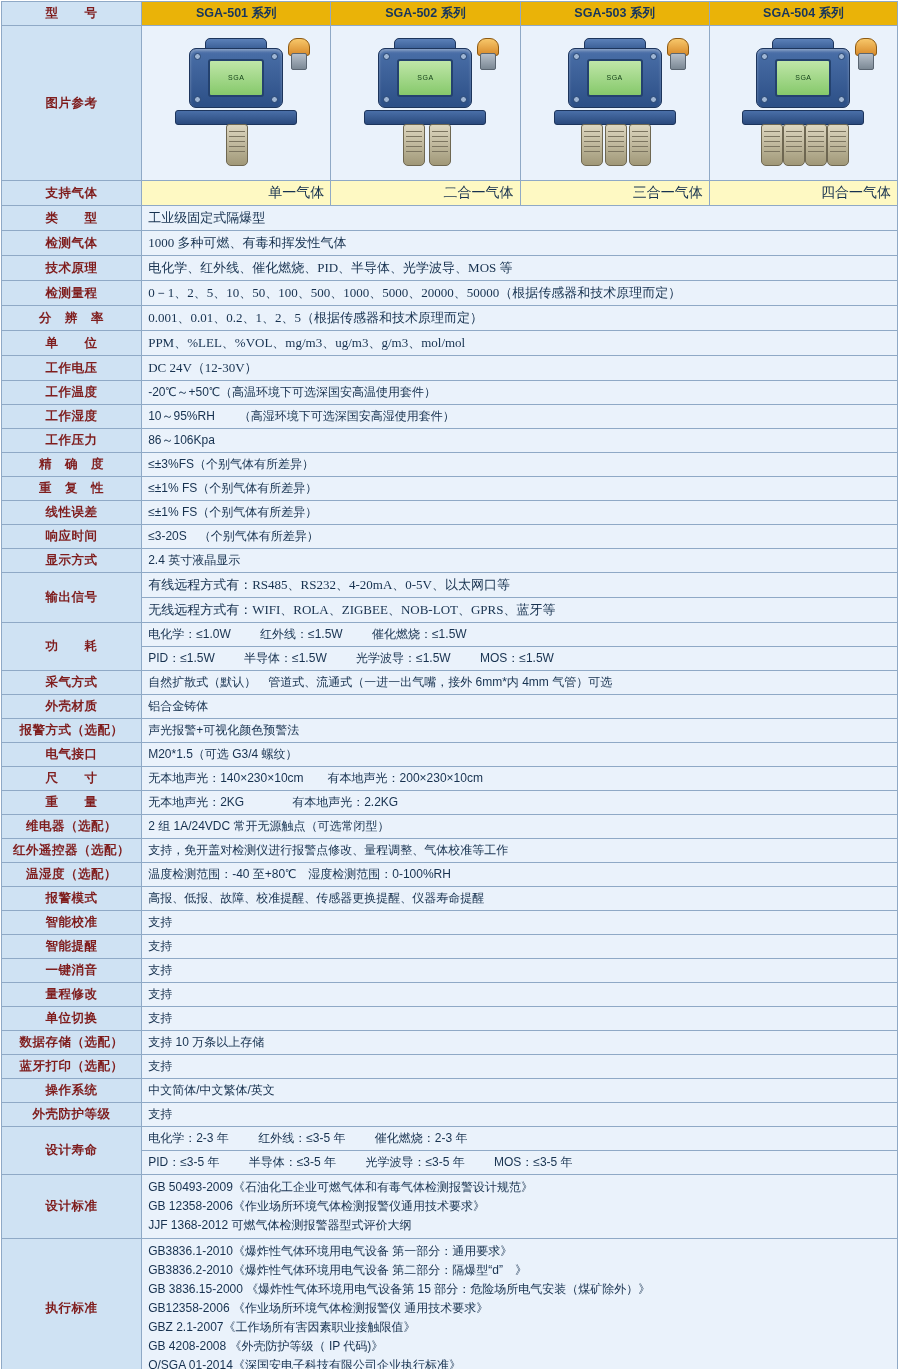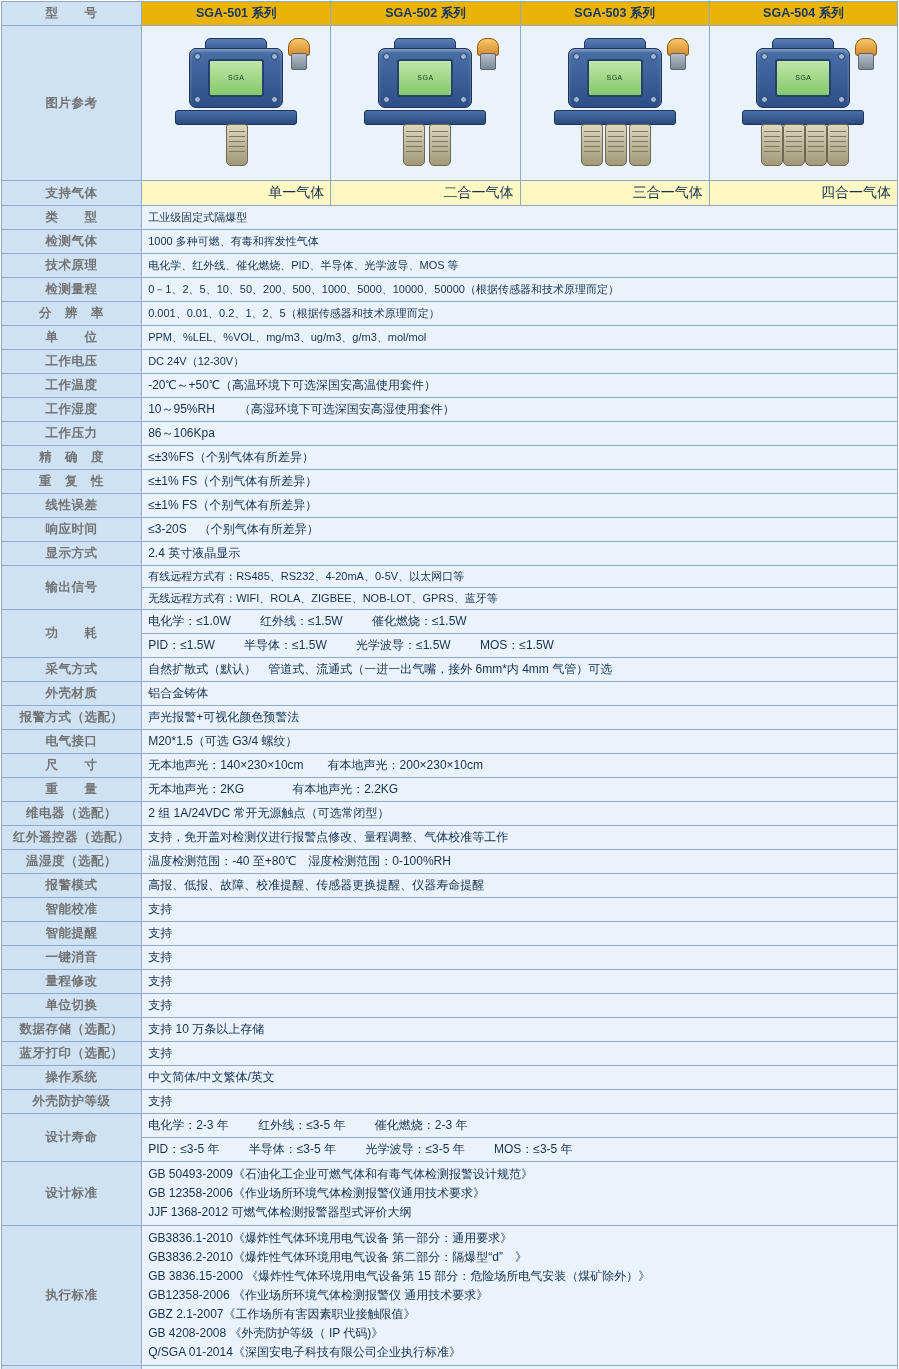--- a/index.html
+++ b/index.html
@@ -26,32 +26,32 @@
   table.spec td {
     border: 1px solid #8fa9c6;
     padding: 3px 6px;
     vertical-align: middle;
   }
   .lbl {
     width: 140px;
     background: #cfe2f3;
     text-align: center;
     font-weight: bold;
-    color: #737373;
+    color: #7f1d1d;
     font-size: 12.5px;
     letter-spacing: 0.5px;
   }
   .val {
     background: #eaf2fb;
     color: #16314f;
     font-size: 12px;
   }
   .val.mono {
-    font-family: Liberation Sans, sans-serif;
-    font-size: 11px;
+    font-family: Liberation Serif, serif;
+    font-size: 13px;
   }
   .hdr-model {
     background: #eab308;
     text-align: center;
     font-weight: bold;
     color: #17365d;
     font-size: 12.5px;
   }
   .gas-cell {
     background: #fef9c3;
@@ -294,21 +294,21 @@
       <tr>
         <td class="lbl">检测气体</td>
         <td class="val mono" colspan="4">1000 多种可燃、有毒和挥发性气体</td>
       </tr>
       <tr>
         <td class="lbl">技术原理</td>
         <td class="val mono" colspan="4">电化学、红外线、催化燃烧、PID、半导体、光学波导、MOS 等</td>
       </tr>
       <tr>
         <td class="lbl">检测量程</td>
-        <td class="val mono" colspan="4">0－1、2、5、10、50、200、500、1000、5000、10000、50000（根据传感器和技术原理而定）</td>
+        <td class="val mono" colspan="4">0－1、2、5、10、50、100、500、1000、5000、20000、50000（根据传感器和技术原理而定）</td>
       </tr>
       <tr>
         <td class="lbl">分　辨　率</td>
         <td class="val mono" colspan="4">0.001、0.01、0.2、1、2、5（根据传感器和技术原理而定）</td>
       </tr>
       <tr>
         <td class="lbl">单　　位</td>
         <td class="val mono" colspan="4">PPM、%LEL、%VOL、mg/m3、ug/m3、g/m3、mol/mol</td>
       </tr>
       <tr>

